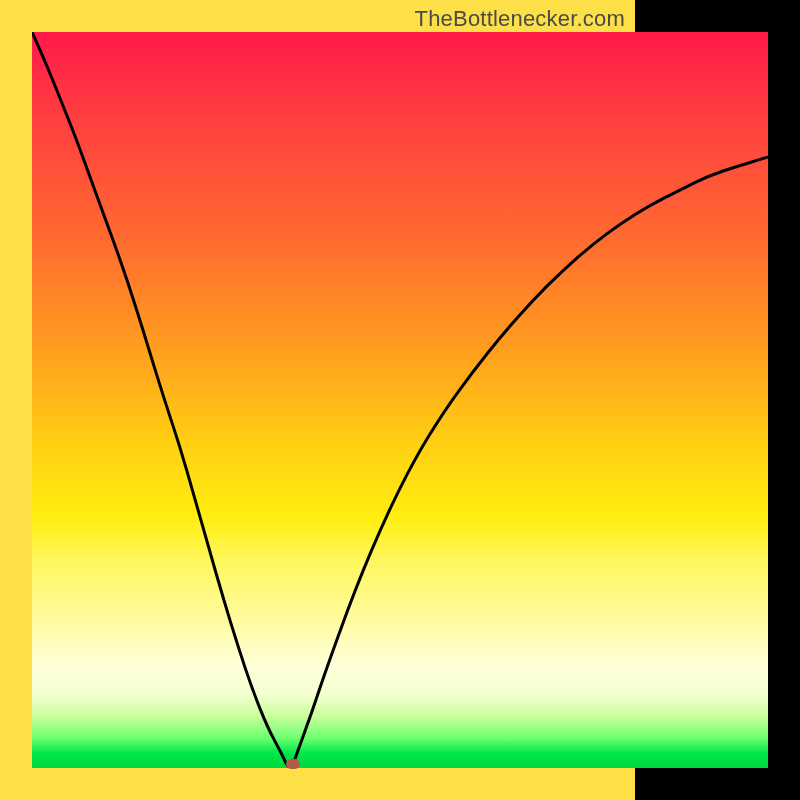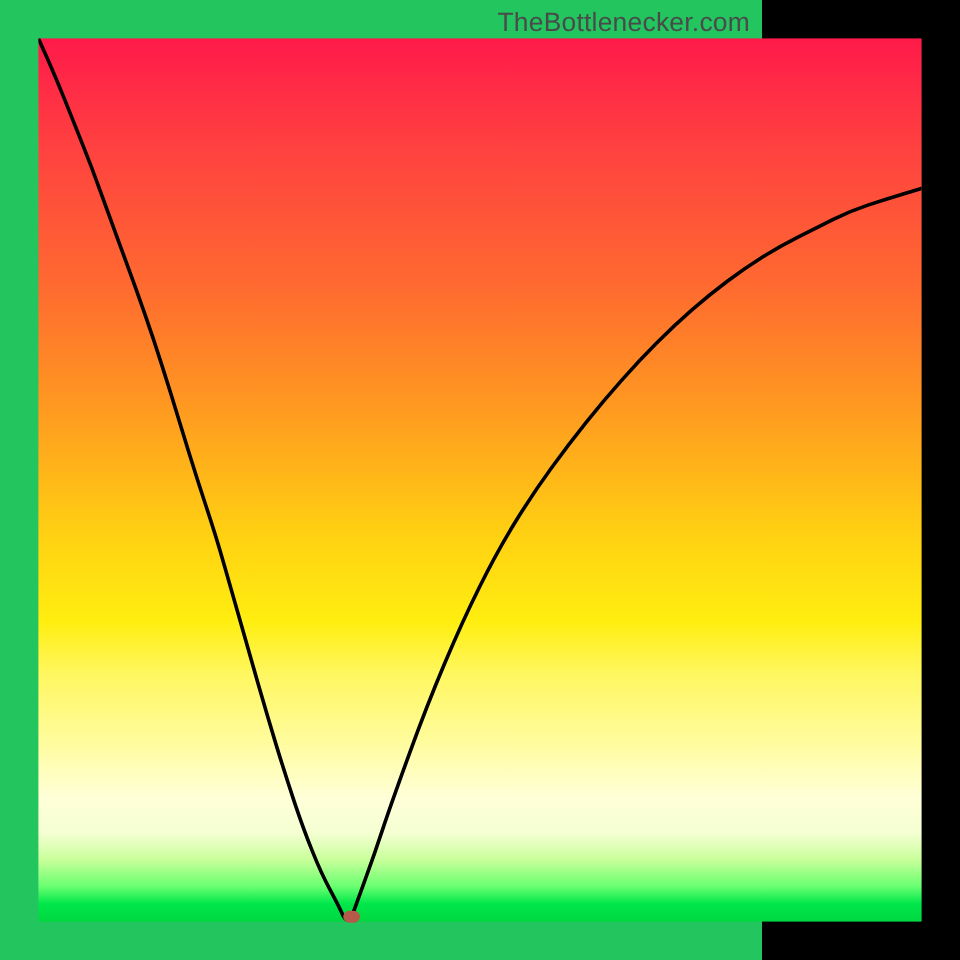--- a/index.html
+++ b/index.html
@@ -8,21 +8,21 @@
     width: 800px;
     height: 800px;
     background: #000;
     font-family: Arial, Helvetica, sans-serif;
     overflow: hidden;
   }
   .frame {
     position: relative;
     width: 635px;
     height: 800px;
-    background: #22c55e;
+    background: #fde047;
   }
   .plot {
     position: absolute;
     left: 32px;
     top: 32px;
     width: 736px;
     height: 736px;
     background: linear-gradient(to bottom,
       #ff1a4a 0%,
       #ff4040 12%,

